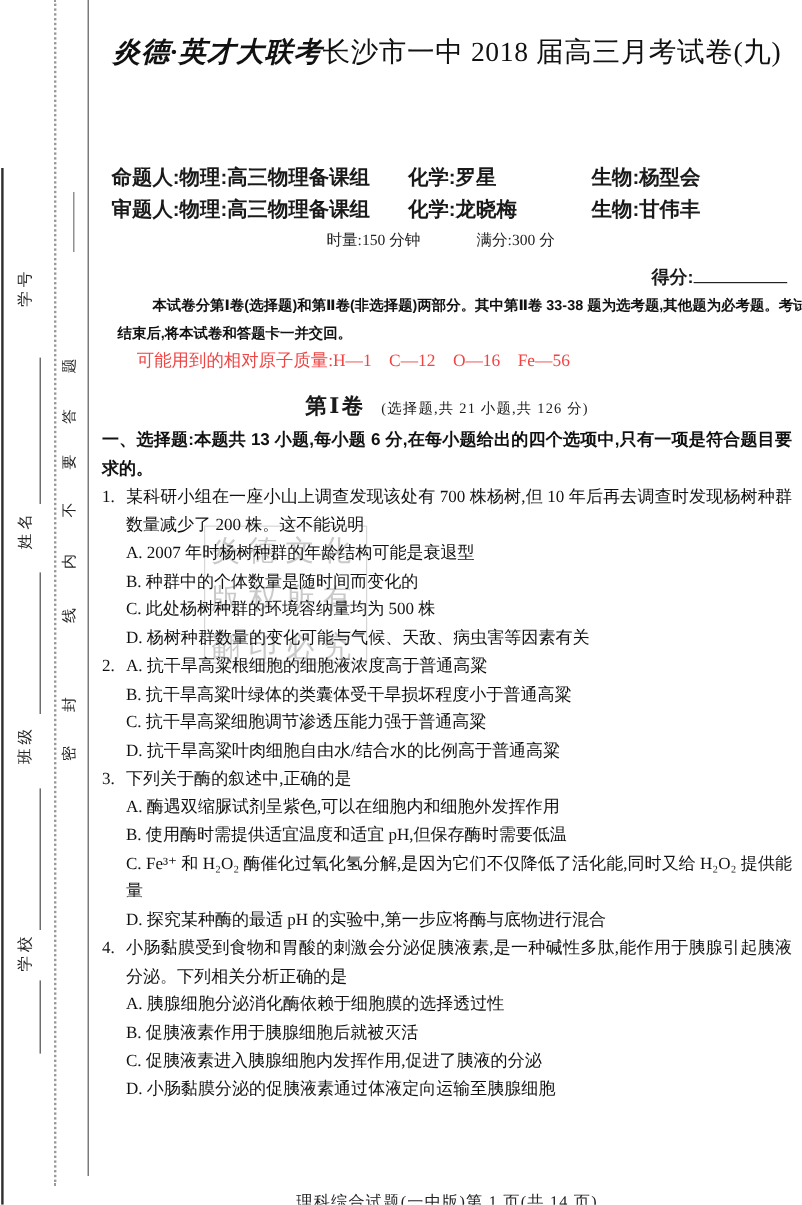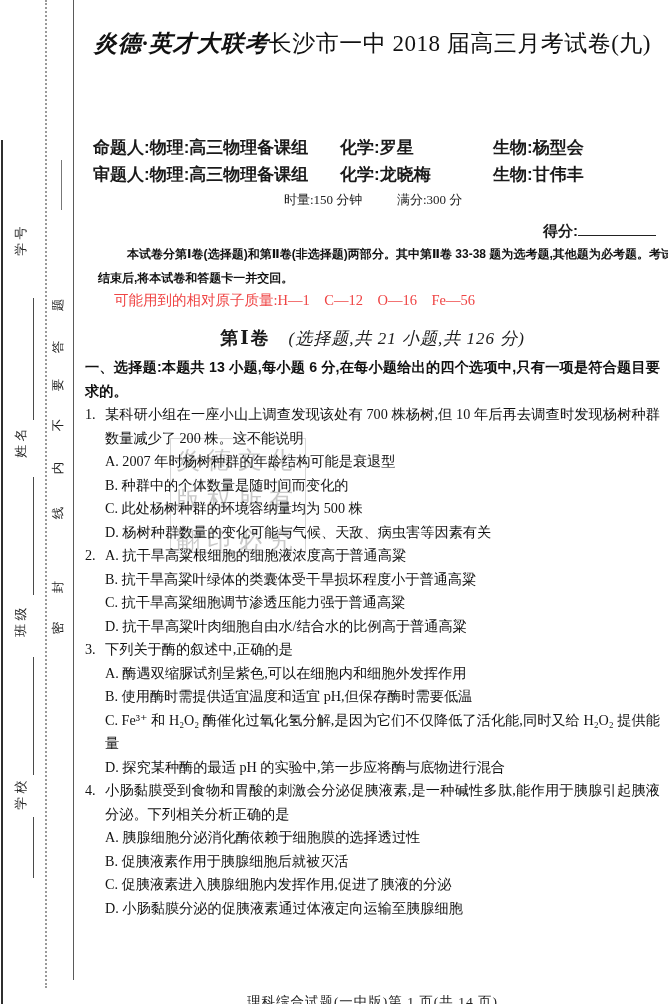--- a/index.html
+++ b/index.html
@@ -34,29 +34,29 @@
   .content{position:absolute;left:85px;top:0;width:575px;height:900px;z-index:1;}
   .exam-header{position:absolute;top:28px;left:0;width:100%;text-align:center;white-space:nowrap;font-size:23px;color:#111;}
   .exam-header .brand{font-weight:bold;font-style:italic;letter-spacing:1px;}
   .exam-header .rest{font-weight:normal;letter-spacing:0.5px;}
   .exam-title{position:absolute;top:80px;left:148px;font-size:28px;letter-spacing:15px;white-space:nowrap;color:#000;}
   .staff-row{position:absolute;left:0;width:100%;font-size:17px;white-space:nowrap;}
   .staff-row .c1{position:absolute;left:8px;}
   .staff-row .c2{position:absolute;left:255px;}
   .staff-row .c3{position:absolute;left:408px;}
   .duration-row{position:absolute;top:191px;left:0;width:100%;font-size:13px;color:#222;}
-  .duration-row .d1{position:absolute;left:199px;}
+  .duration-row .d1{position:absolute;left:187px;}
   .duration-row .d2{position:absolute;left:312px;}
   .score-row{position:absolute;top:221px;right:4px;font-size:15px;white-space:nowrap;}
   .score-blank{display:inline-block;width:78px;height:14px;border-bottom:1.5px solid #222;vertical-align:baseline;}
   .intro{position:absolute;top:243px;left:13px;width:100%;font-size:12px;line-height:23.5px;text-align:justify;text-indent:29px;color:#111;}
   .atomic{position:absolute;top:291px;left:0;width:100%;font-size:14.5px;text-indent:29px;color:#ef4444;}
   .section-head{position:absolute;top:326px;left:0;width:100%;text-align:center;white-space:nowrap;}
   .section-head .s1{font-size:18px;font-weight:bold;letter-spacing:2px;}
-  .section-head .s2{font-size:17px;letter-spacing:1px;font-style:italic;}
+  .section-head .s2{font-size:12px;letter-spacing:1px;}
   .flow{position:absolute;top:356px;left:0;width:100%;font-size:14.2px;line-height:23.5px;color:#111;}
   .instructions{text-align:justify;font-size:14.2px;}
   .q{position:relative;padding-left:20px;text-align:justify;}
   .q-num{position:absolute;left:0;top:0;}
   .opt{text-align:justify;}
   .page-footer{position:absolute;top:973px;left:0;width:100%;text-align:center;font-size:13.5px;color:#222;letter-spacing:1px;margin-top:20px;}
 </style>
 </head>
 <body>
 

